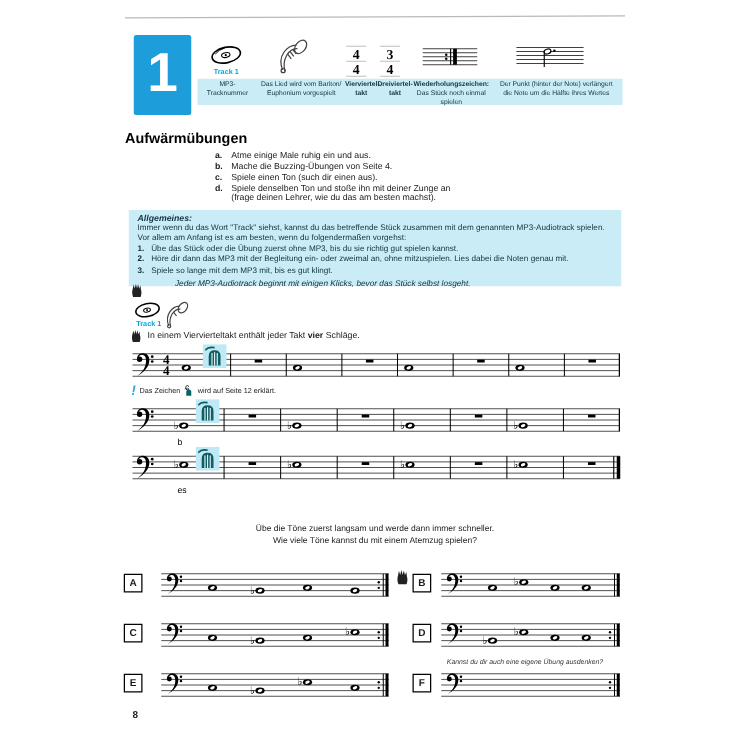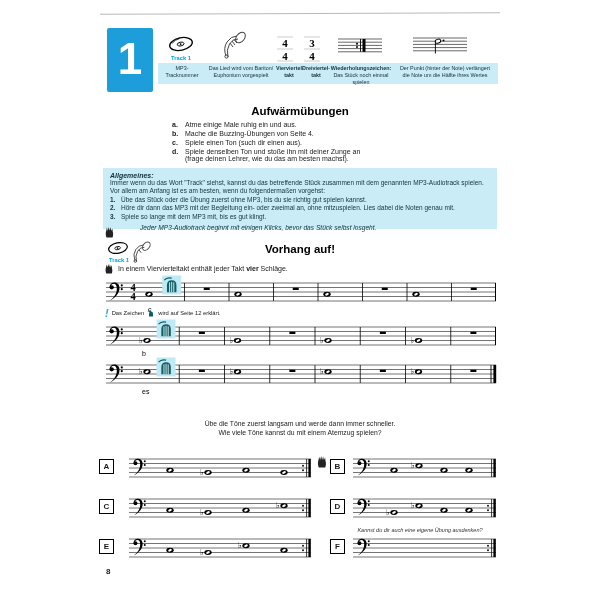--- a/index.html
+++ b/index.html
@@ -11,21 +11,21 @@
   
   .lesson-box{left:107px;top:28px;width:46px;height:64px;background:#1d9dd9;border-radius:2px;
               color:#fff;font-size:44px;font-weight:bold;text-align:center;line-height:62px;}
   .legend-strip{left:158px;top:63px;width:340px;height:21px;background:#c9ecf7;display:flex;}
   .legend-col{font-size:5.4px;line-height:1.3;text-align:center;padding-top:2px;color:#14323c;}
   .legend-col .t{font-weight:bold;display:block;white-space:pre-line;}
   .legend-col .s{display:block;white-space:pre-line;}
   .track-lbl{color:#00a5dc;font-weight:bold;font-size:5.8px;text-align:center;}
   .timesig{font-weight:bold;font-size:9.5px;line-height:1.05;text-align:center;color:#111;}
   
-  .h1{left:100px;width:400px;text-align:center;font-size:11.5px;font-weight:bold;color:#000;}
+  .h1{left:100px;width:400px;font-size:11.5px;font-weight:bold;color:#000;}
   .body7{font-size:7px;color:#1a1a1a;}
   .warm-row{display:flex;gap:5px;}
   .warm-letter{font-weight:bold;width:8px;}
   
   .infobox{left:103px;top:168px;width:394px;height:61px;background:#c9ecf7;box-sizing:border-box;padding:4px 7px;}
   .infobox .ttl{font-size:7px;font-weight:bold;font-style:italic;color:#10323e;}
   .infobox .tx{font-size:6.5px;line-height:1.28;color:#10323e;}
   .step{display:flex;gap:4px;font-size:6.5px;line-height:1.3;color:#10323e;}
   .step b{width:7px;}
   .note-it{font-style:italic;font-size:6.6px;color:#10323e;margin-top:3px;margin-left:30px;}
@@ -214,21 +214,20 @@
   <svg width="22" height="24" viewBox="0 0 28 30">
     <g stroke="#444" fill="none" stroke-width="1.2">
       <ellipse cx="19.5" cy="7.5" rx="4" ry="6" transform="rotate(38 19.5 7.5)"></ellipse>
       <path d="M5,26 Q2,18 6,12 Q10,6 16,6"></path>
       <path d="M7,27 Q5,20 8.5,14 Q12,8.5 17,9"></path>
       <line x1="10" y1="12" x2="13" y2="16"></line>
       <circle cx="5.5" cy="26.5" r="1.6"></circle>
     </g>
   </svg>
 </div>
-<div class="abs h1" style="top:243px;">Vorhang auf!</div>
 
 <div class="abs" style="left:104px;top:263px;display:flex;align-items:center;gap:4px;">
   <svg width="10" height="11" viewBox="0 0 10 12">
         <path d="M2,11.5 C1.1,9.3 1,7 1.7,4.9 L2.4,1.5 L3.3,4.7 L4.2,1 L5.1,4.5 L6,1.3 L6.8,4.7 L7.9,2.4 L8.2,5.4 C8.9,7.6 8.7,9.6 8,11.5 Z" fill="#222"></path>
       </svg>
   <span class="body7"><span>In einem Viervierteltakt enthält jeder Takt </span><b>vier</b><span> Schläge.</span></span>
 </div>
 
 <div class="abs" style="left:104px;top:275px;">
       <svg width="394" height="40" viewBox="0 0 394 40">

